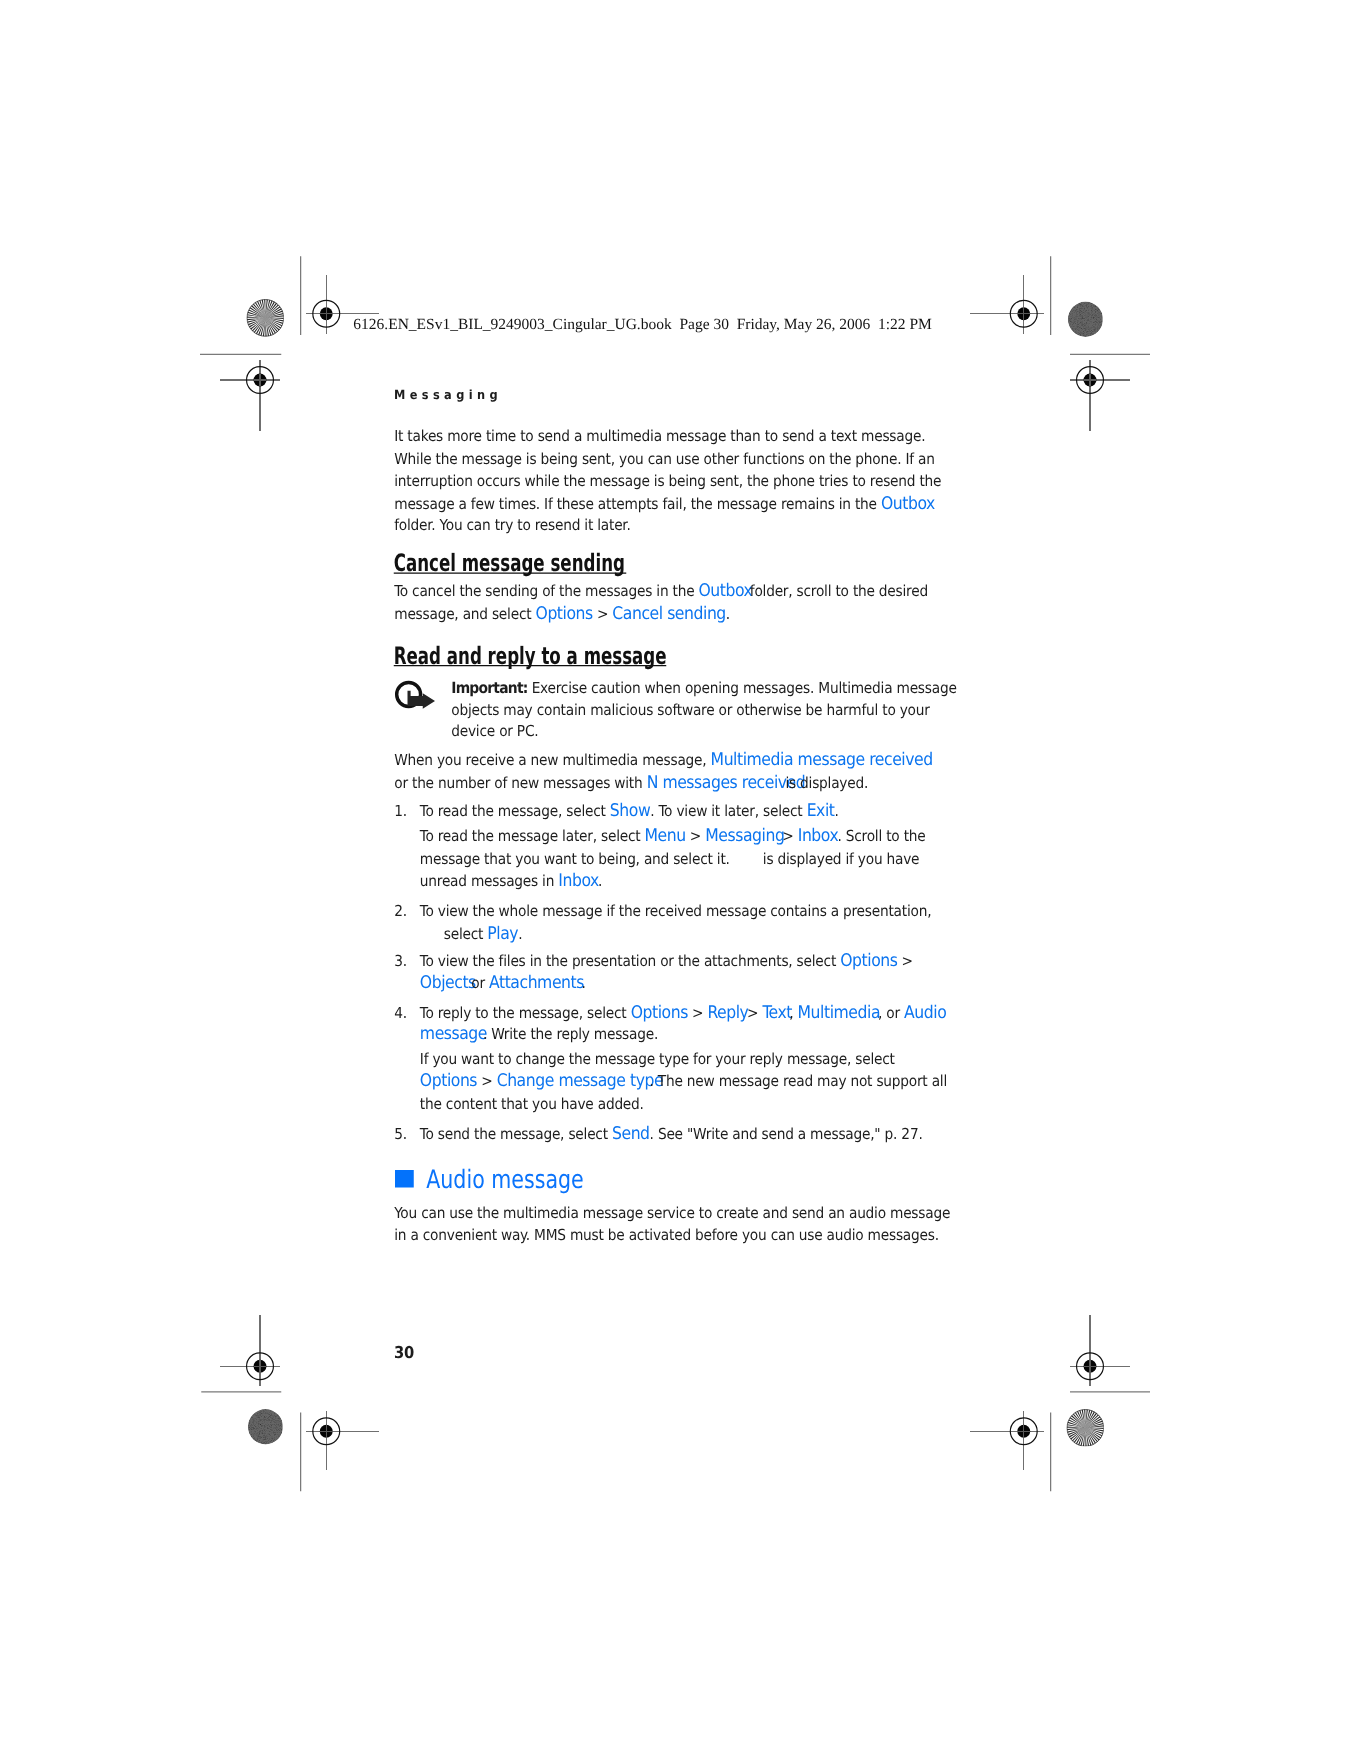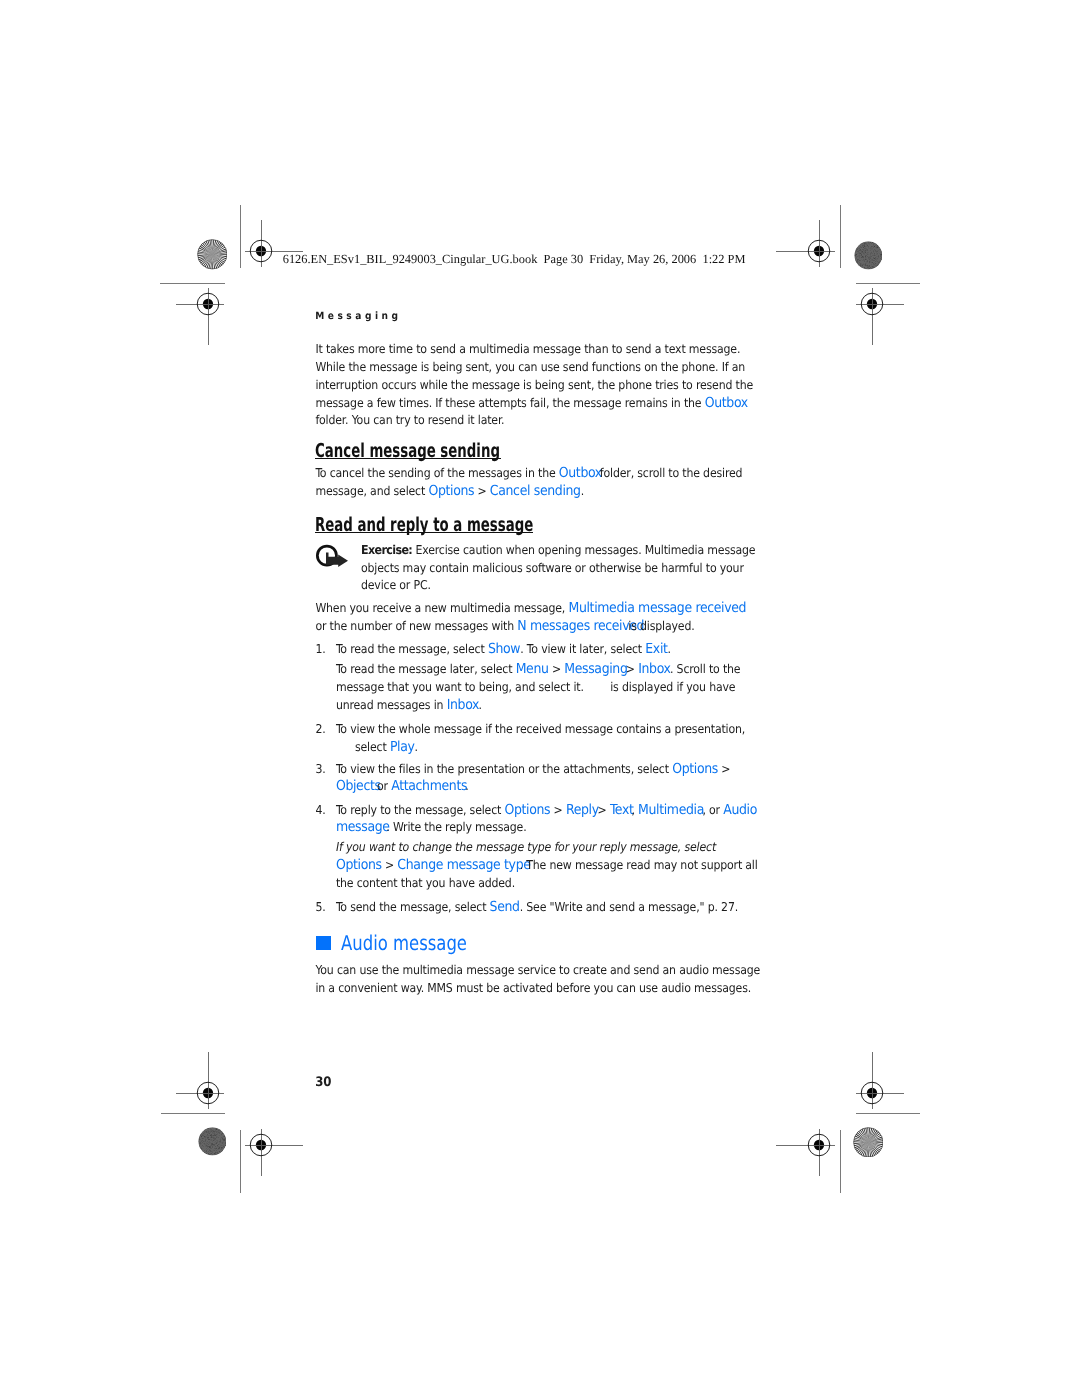--- a/index.html
+++ b/index.html
@@ -222,54 +222,54 @@
           </radialGradient>
         </defs>
         <circle cx="100" cy="100" r="96" fill="url(#star-target-mark-bottom-right-hub)"></circle>
         <circle cx="100" cy="100" r="96" fill="none" stroke="#2b2b2b" stroke-width="4"></circle>
       </svg>
     </div>
   <div id="content">
       <div class="fileheader" style="left:282.7px;top:253.3px;">6126.EN_ESv1_BIL_9249003_Cingular_UG.book  Page 30  Friday, May 26, 2006  1:22 PM</div>
       <div class="runhead" style="left:315.2px;top:312.4px;">Messaging</div>
       <div class="ln" style="left:315.4px;top:343.2px;"><span>It takes more time to send a multimedia message than to send a text message.</span></div>
-      <div class="ln" style="left:315.4px;top:361.02px;"><span>While the message is being sent, you can use send functions on the phone. If an</span></div>
+      <div class="ln" style="left:315.4px;top:361.02px;"><span>While the message is being sent, you can use other functions on the phone. If an</span></div>
       <div class="ln" style="left:315.4px;top:378.84px;"><span>interruption occurs while the message is being sent, the phone tries to resend the</span></div>
       <div class="ln" style="left:315.4px;top:396.65999999999997px;"><span>message a few times. If these attempts fail, the message remains in the </span><span class="u">Outbox</span></div>
       <div class="ln" style="left:315.4px;top:414.48px;"><span>folder. You can try to resend it later.</span></div>
       <div class="h2" style="left:315.4px;top:441.0px;">Cancel message sending</div>
       <div class="h2ul" style="left:315px;top:458.1px;width:185.6px;"></div>
       <div class="ln" style="left:315.4px;top:466.8px;"><span>To cancel the sending of the messages in the </span><span class="u" style="margin-right: -2.1px;">Outbox</span><span>folder, scroll to the desired</span></div>
       <div class="ln" style="left:315.4px;top:484.62px;"><span>message, and select </span><span class="u">Options</span><span class="g"> &gt; </span><span class="u">Cancel sending</span><span>.</span></div>
       <div class="h2" style="left:315.4px;top:515.0px;">Read and reply to a message</div>
       <div class="h2ul" style="left:315px;top:532.1px;width:218px;"></div>
       <svg width="36" height="28" viewBox="0 0 36 28" style="position:absolute;left:315.4px;top:542px;">
         <circle cx="11.90" cy="13.60" r="9.55" fill="none" stroke="#111111" stroke-width="2.75"></circle>
         <path d="M11.00 10.60 L11.00 22.70 L23.20 22.70 L23.20 24.90 L33.00 18.80 L23.20 12.60 L23.20 14.80 L13.50 14.80 L13.50 10.60 Z" fill="#242424"></path>
       </svg>
-      <div class="ln" style="left:361px;top:543.7px;"><span class="b">Exercise:</span><span> Exercise caution when opening messages. Multimedia message</span></div>
+      <div class="ln" style="left:361px;top:543.7px;"><span class="b">Important:</span><span> Exercise caution when opening messages. Multimedia message</span></div>
       <div class="ln" style="left:361px;top:561.5200000000001px;"><span>objects may contain malicious software or otherwise be harmful to your</span></div>
       <div class="ln" style="left:361px;top:579.34px;"><span>device or PC.</span></div>
       <div class="ln" style="left:315.4px;top:601.8px;"><span>When you receive a new multimedia message, </span><span class="u">Multimedia message received</span></div>
       <div class="ln" style="left:315.4px;top:619.62px;"><span>or the number of new messages with </span><span class="u" style="margin-right: -15.9px;">N messages received</span><span>is displayed.</span></div>
       <div class="ln" style="left:315.4px;top:643.1px;">1.</div>
       <div class="ln" style="left:335.9px;top:643.1px;"><span>To read the message, select </span><span class="u">Show</span><span>. To view it later, select </span><span class="u">Exit</span><span>.</span></div>
       <div class="ln" style="left:335.9px;top:663px;"><span>To read the message later, select </span><span class="u">Menu</span><span class="g"> &gt; </span><span class="u" style="margin-right: -1.7px;">Messaging</span><span class="g">&gt; </span><span class="u" style="margin-right: -0.6px;">Inbox</span><span>. Scroll to the</span></div>
       <div class="ln" style="left:335.9px;top:680.8px;"><span>message that you want to being, and select it.        is displayed if you have</span></div>
       <div class="ln" style="left:335.9px;top:698.6px;"><span>unread messages in </span><span class="u" style="margin-right: -0.6px;">Inbox</span><span>.</span></div>
       <div class="ln" style="left:315.4px;top:722.7px;">2.</div>
       <div class="ln" style="left:335.9px;top:722.7px;"><span>To view the whole message if the received message contains a presentation,</span></div>
       <div class="ln" style="left:355px;top:740.5px;"><span>select </span><span class="u">Play</span><span>.</span></div>
       <div class="ln" style="left:315.4px;top:762.5px;">3.</div>
       <div class="ln" style="left:335.9px;top:762.5px;"><span>To view the files in the presentation or the attachments, select </span><span class="u">Options</span><span class="g"> &gt;</span></div>
       <div class="ln" style="left:335.9px;top:780.3px;"><span class="u" style="margin-right: -3.6px;">Objects</span><span>or </span><span class="u" style="margin-right: -1.9px;">Attachments</span><span>.</span></div>
       <div class="ln" style="left:315.4px;top:803.5px;">4.</div>
       <div class="ln" style="left:335.9px;top:803.5px;"><span>To reply to the message, select </span><span class="u">Options</span><span class="g"> &gt; </span><span class="u" style="margin-right: -1.2px;">Reply</span><span class="g">&gt; </span><span class="u" style="margin-right: -2.1px;">Text</span><span>, </span><span class="u" style="margin-right: -1.6px;">Multimedia</span><span>, or </span><span class="u">Audio</span></div>
       <div class="ln" style="left:335.9px;top:821.3px;"><span class="u" style="margin-right: -3.3px;">message</span><span>. Write the reply message.</span></div>
-      <div class="ln" style="left:335.9px;top:841px;font-style:italic;"><span>If you want to change the message type for your reply message, select</span></div>
+      <div class="ln" style="left:335.9px;top:841px;"><span>If you want to change the message type for your reply message, select</span></div>
       <div class="ln" style="left:335.9px;top:858.8px;"><span class="u">Options</span><span class="g"> &gt; </span><span class="u" style="margin-right: -10.9px;">Change message type</span><span>. The new message read may not support all</span></div>
       <div class="ln" style="left:335.9px;top:876.6px;"><span>the content that you have added.</span></div>
       <div class="ln" style="left:315.4px;top:900.7px;">5.</div>
       <div class="ln" style="left:335.9px;top:900.7px;"><span>To send the message, select </span><span class="u">Send</span><span>. See "Write and send a message," p. 27.</span></div>
       <div class="chapsq" style="left:315.8px;top:935.9px;width:15.3px;height:14.6px;"></div>
       <div class="chaph" style="left:341.0px;top:932.8px;">Audio message</div>
       <div class="ln" style="left:315.4px;top:964.2px;"><span>You can use the multimedia message service to create and send an audio message</span></div>
       <div class="ln" style="left:315.4px;top:982.0200000000001px;"><span>in a convenient way. MMS must be activated before you can use audio messages.</span></div>
       <div class="pagenum" style="left:315.3px;top:1076.0px;">30</div>
     </div>

